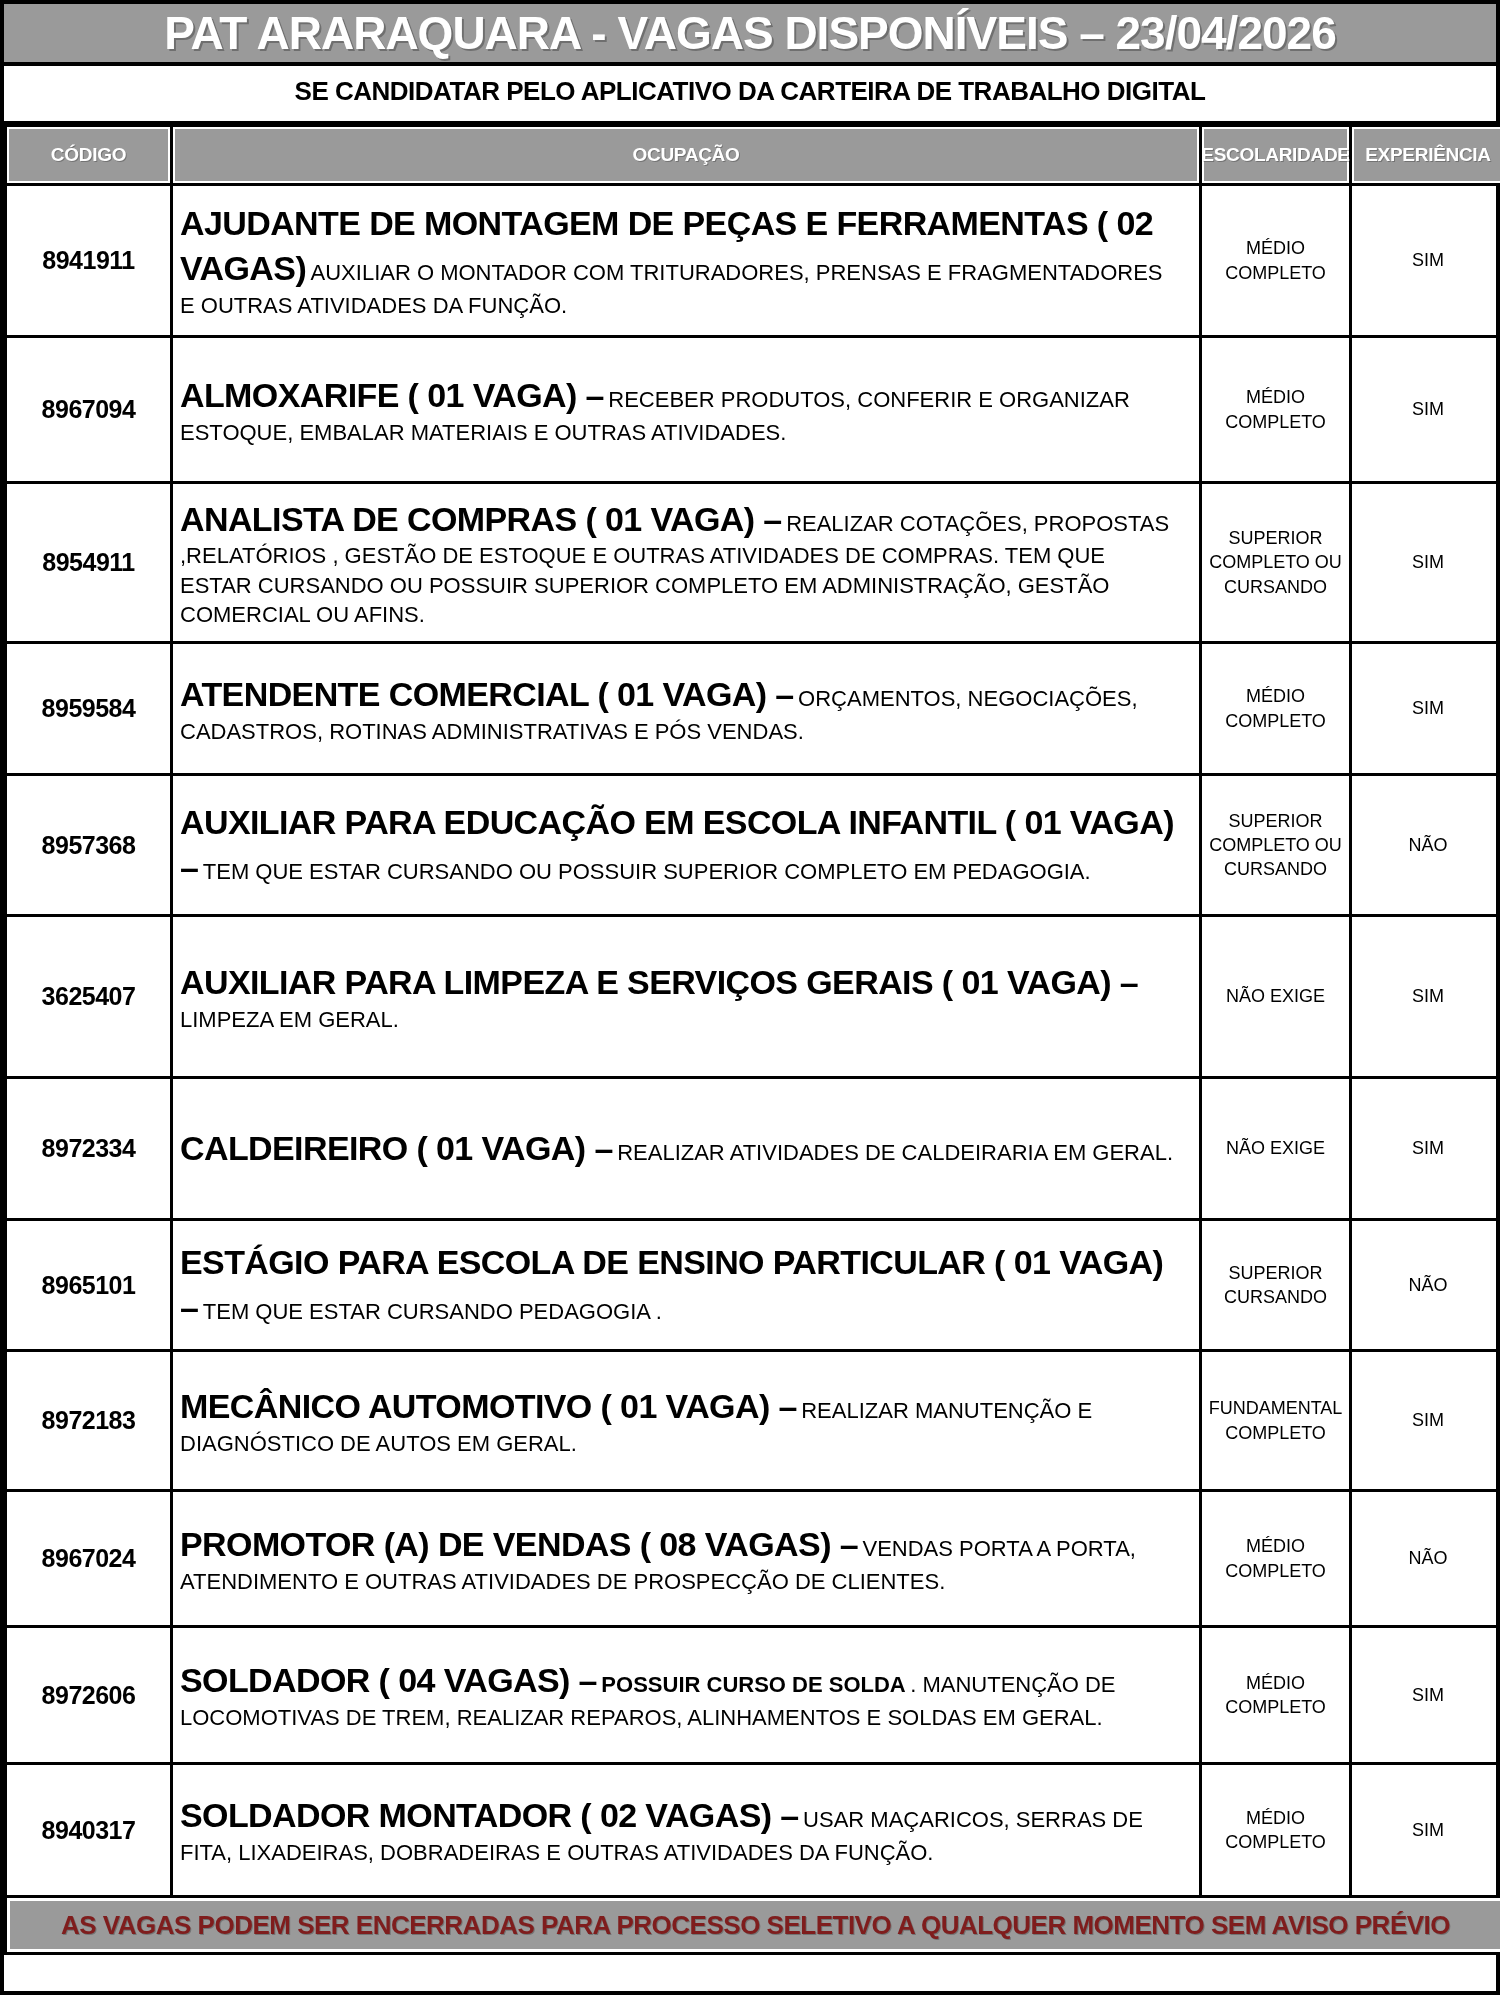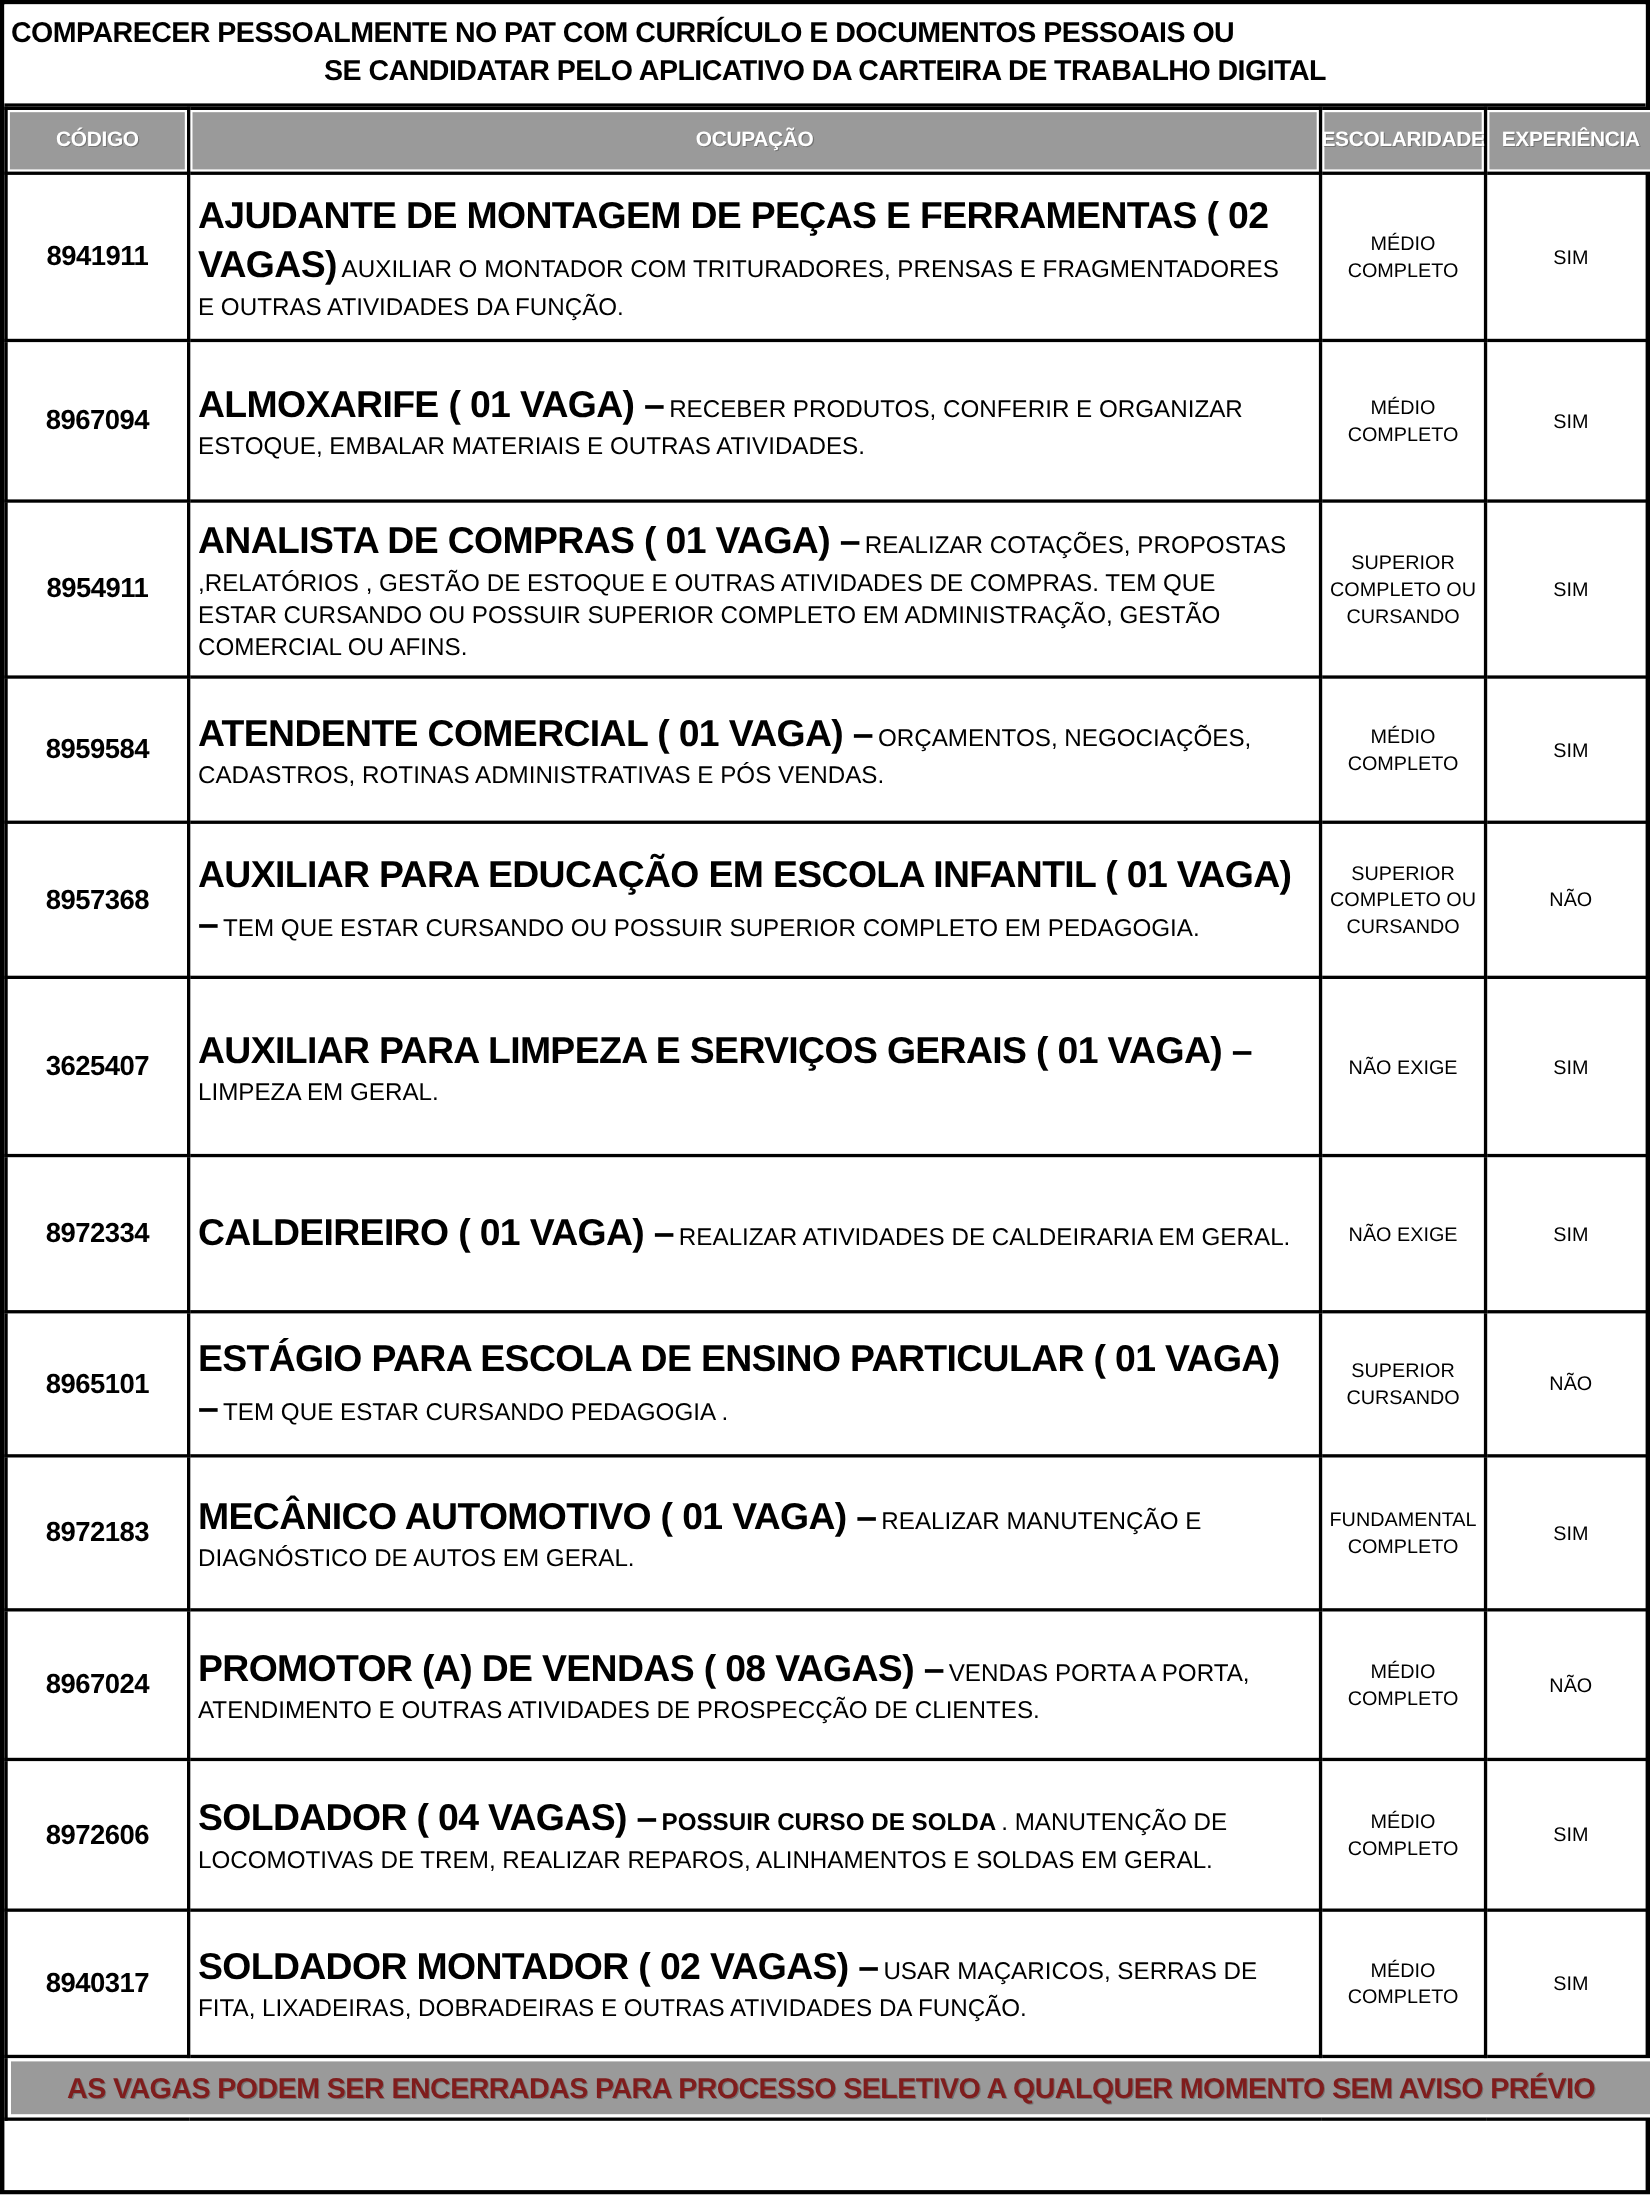--- a/index.html
+++ b/index.html
@@ -64,23 +64,25 @@
     display:flex; align-items:center; justify-content:center;
     font-weight:bold; font-size:26px; letter-spacing:-0.5px; text-align:center;
     text-shadow:1px 1px 0 rgba(0,0,0,0.25);
   }
 </style>
 </head>
 <body>
 
 <div class="page">
 
+  <div class="title-bar">
+    <h1>PAT ARARAQUARA - VAGAS DISPONÍVEIS – 23/04/2026</h1>
+  </div>
 
   <div class="subtitle-block">
-    <div class="subtitle-line">COMPARECER PESSOALMENTE NO PAT COM CURRÍCULO E DOCUMENTOS PESSOAIS OU</div>
     <div class="subtitle-line second">SE CANDIDATAR PELO APLICATIVO DA CARTEIRA DE TRABALHO DIGITAL</div>
   </div>
 
   <table>
     <colgroup>
       <col style="width:166px">
       <col style="width:1029px">
       <col style="width:150px">
       <col style="width:155px">
     </colgroup>

